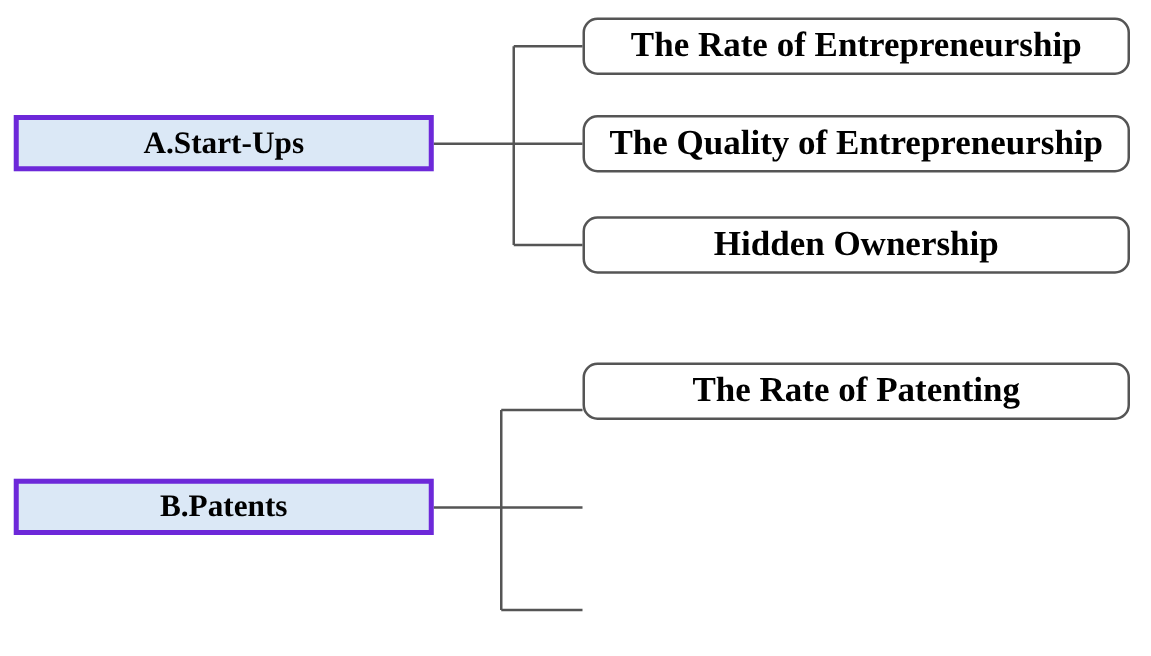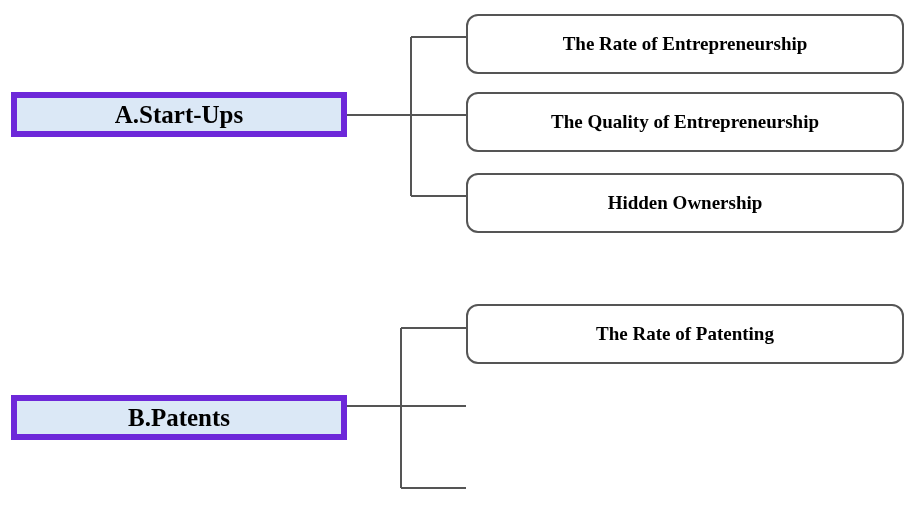--- a/index.html
+++ b/index.html
@@ -31,37 +31,37 @@
     text-align: center;
     color: #000000;
     font-weight: bold;
     background: #ffffff;
   }
   .parent-box {
     left: 11px;
     width: 336px;
     height: 45px;
     background: #dbe8f6;
-    border: 6px solid #6d28d9;
+    border: 4px solid #6d28d9;
     font-size: 25px;
   }
   .child-box {
     left: 466px;
     width: 438px;
-    height: 60px;
+    height: 46px;
     border: 2px solid #555555;
     border-radius: 12px;
-    font-size: 19px;
+    font-size: 28px;
   }
   .pa { top: 92px; }
-  .pb { top: 395px; }
+  .pb { top: 383px; }
   .ca1 { top: 14px; }
   .ca2 { top: 92px; }
   .ca3 { top: 173px; }
-  .cb1 { top: 304px; }
+  .cb1 { top: 290px; }
   .cb2 { top: 383px; }
   .cb3 { top: 465px; }
 </style>
 </head>
 <body>
 
 <div class="canvas">
 
   <svg class="connectors" viewBox="0 0 921 525" xmlns="http://www.w3.org/2000/svg" aria-hidden="true">
 

